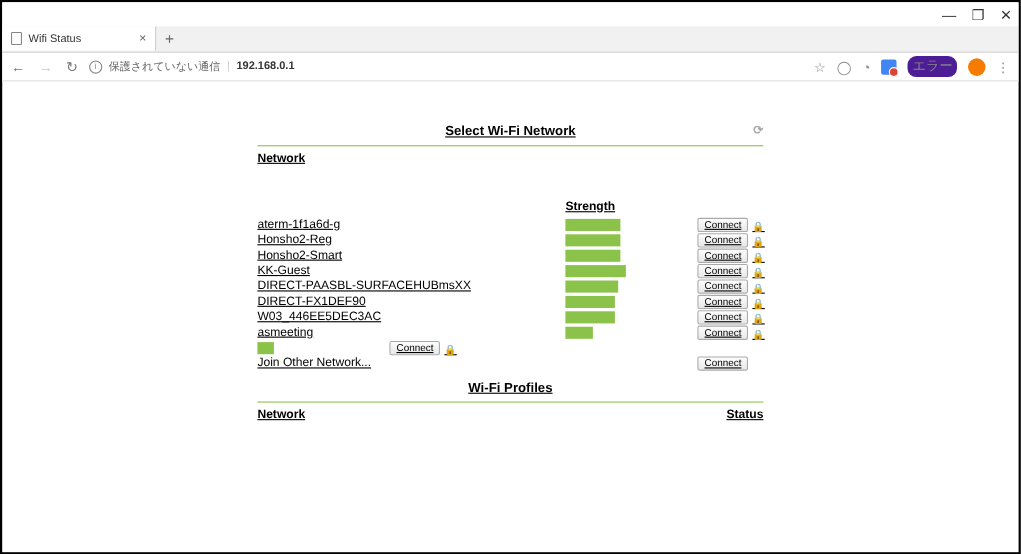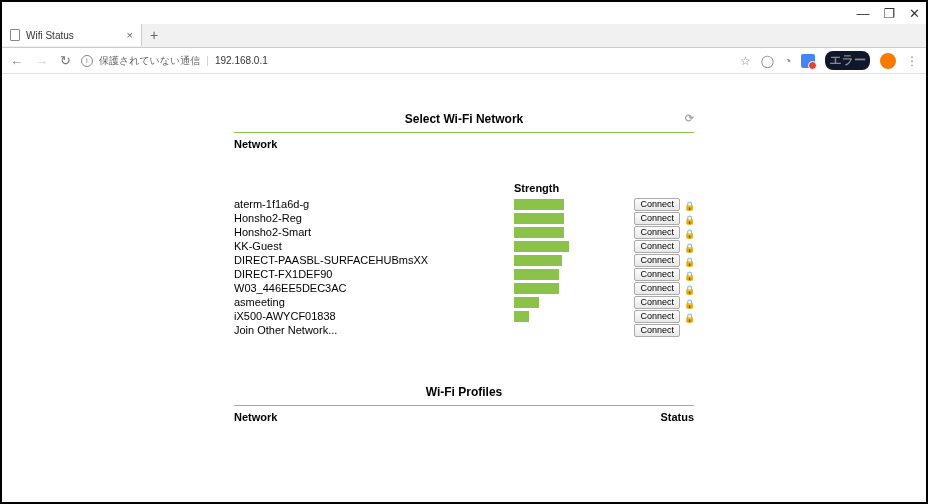--- a/index.html
+++ b/index.html
@@ -15,50 +15,50 @@
 .newtab { width: 24px; height: 22px; display: flex; align-items: center; justify-content: center; color: #666; font-size: 14px; }
 
 .addrbar { height: 26px; background: #fff; border-bottom: 1px solid #e0e0e0; display: flex; align-items: center; padding: 0 8px; gap: 10px; font-size: 12px; color: #555; }
 .addrbar .nav-icons { display: flex; gap: 12px; align-items: center; }
 .addrbar .nav-icons span { color: #777; font-size: 13px; }
 .addrbar .nav-icons .disabled { color: #ccc; }
 .addrbar .url-area { display: flex; align-items: center; gap: 6px; flex: 1; font-size: 10px; }
 .addrbar .info-icon { width: 12px; height: 12px; border: 1px solid #888; border-radius: 50%; display: inline-flex; align-items: center; justify-content: center; font-size: 8px; color: #888; }
 .addrbar .unsecure { color: #666; font-family: Liberation Mono, monospace; }
 .addrbar .sep { color: #ccc; }
-.addrbar .url { color: #333; }
+.addrbar .url { color: #333; font-weight: bold; }
 .addrbar .right-icons { display: flex; align-items: center; gap: 10px; }
 .addrbar .right-icons span { color: #888; font-size: 12px; }
 .addrbar .ext-icon { width: 14px; height: 14px; background: #4285f4; border-radius: 2px; position: relative; }
 .addrbar .ext-icon::after { content: ''; position: absolute; right: -2px; bottom: -2px; width: 7px; height: 7px; background: #db4437; border-radius: 50%; border: 1px solid #fff; font-size: 5px; }
-.addrbar .err-badge { background: #0f172a; color: #d93025; font-size: 9px; padding: 1px 4px; border-radius: 8px; font-weight: bold; }
+.addrbar .err-badge { background: #4c1d95; color: #d93025; font-size: 9px; padding: 1px 4px; border-radius: 8px; }
 .addrbar .avatar { width: 16px; height: 16px; background: #f57c00; border-radius: 50%; }
 .addrbar .menu { color: #666; font-size: 14px; }
 
-.page { padding: 30px 0 0 0; display: flex; flex-direction: column; align-items: center; }
+.page { padding: 30px 0 0 0; display: flex; flex-direction: column; align-items: center; text-decoration: underline; }
 .content { width: 460px; }
 
 .section-title { text-align: center; font-weight: bold; font-size: 12px; padding: 8px 0 6px; position: relative; }
 .refresh-icon { position: absolute; right: 0; top: 8px; color: #aaa; font-size: 11px; }
 .hr-green { border: none; border-top: 1px solid #8bc34a; margin-bottom: 2px; }
 
 .headers { display: flex; font-weight: bold; font-size: 11px; padding: 3px 0; }
 .col-net { width: 280px; }
 .col-str { width: 90px; margin-top: 44px; }
 .col-btn { width: 90px; text-align: right; }
 
 .row { display: flex; align-items: center; font-size: 11px; height: 14px; margin-bottom: 0px; }
 .row .name { width: 280px; white-space: nowrap; }
 .row .bar-cell { width: 90px; }
 .row .bar { height: 11px; background: #8bc34a; }
 .row .actions { width: 90px; display: flex; justify-content: flex-end; align-items: flex-end; gap: 4px; }
 .row .connect-btn { font-size: 9px; padding: 0px 5px; border: 1px solid #aaa; background: linear-gradient(#fdfdfd,#e8e8e8); cursor: pointer; border-radius: 2px; height: 13px; line-height: 11px; }
 .row .lock { color: #888; font-size: 9px; width: 10px; text-align: center; }
 
-.profiles-section { margin-top: 40px; }
+.profiles-section { }
 .profiles-headers { display: flex; font-weight: bold; font-size: 11px; padding: 3px 0; }
 .pcol-net { width: 235px; }
 .pcol-stat { width: 225px; text-align: right; }
 </style>
 </head>
 <body>
 
 <div class="titlebar">
   <span>—</span>
   <span>❐</span>
@@ -184,21 +184,20 @@
           <div class="name">asmeeting</div>
           <div class="bar-cell">
             <div class="bar" style="width: 25px;"></div>
           </div>
           <div class="actions">
             <button class="connect-btn">Connect</button>
             <span class="lock">🔒</span>
           </div>
         </div>
         <div class="row">
-          <div class="name">iX500-AWYCF01838</div>
           <div class="bar-cell">
             <div class="bar" style="width: 15px;"></div>
           </div>
           <div class="actions">
             <button class="connect-btn">Connect</button>
             <span class="lock">🔒</span>
           </div>
         </div>
         <div class="row">
           <div class="name">Join Other Network...</div>

